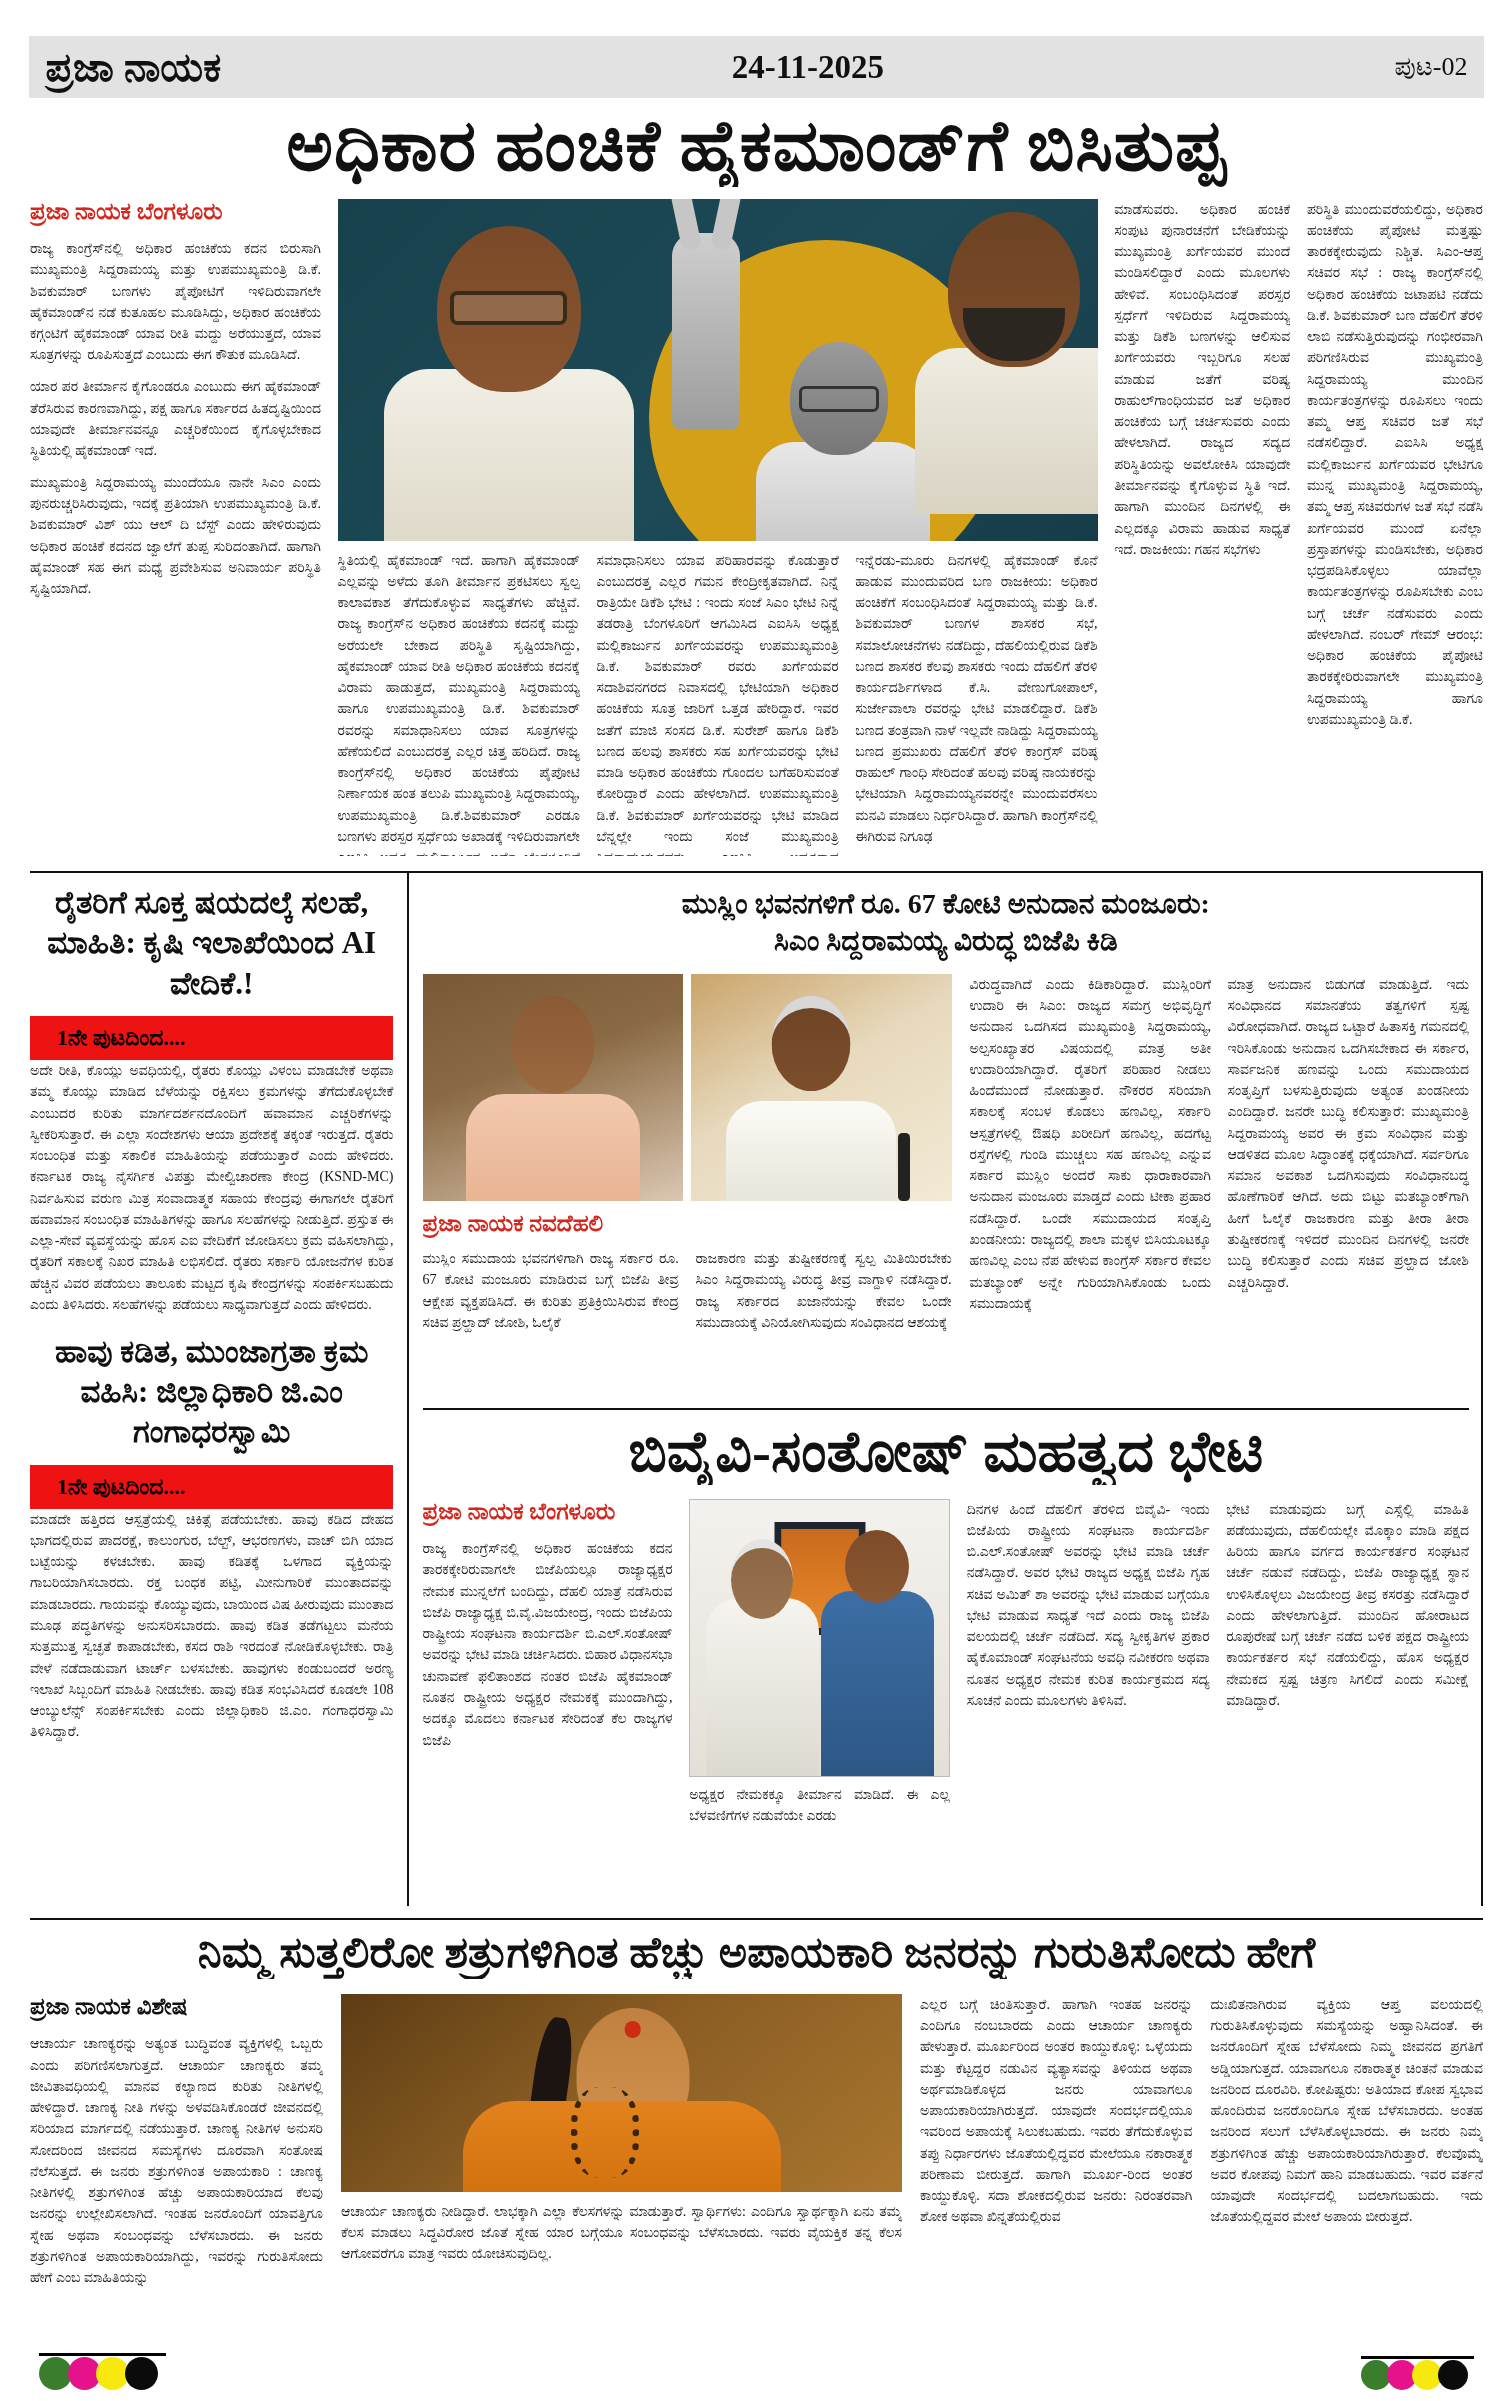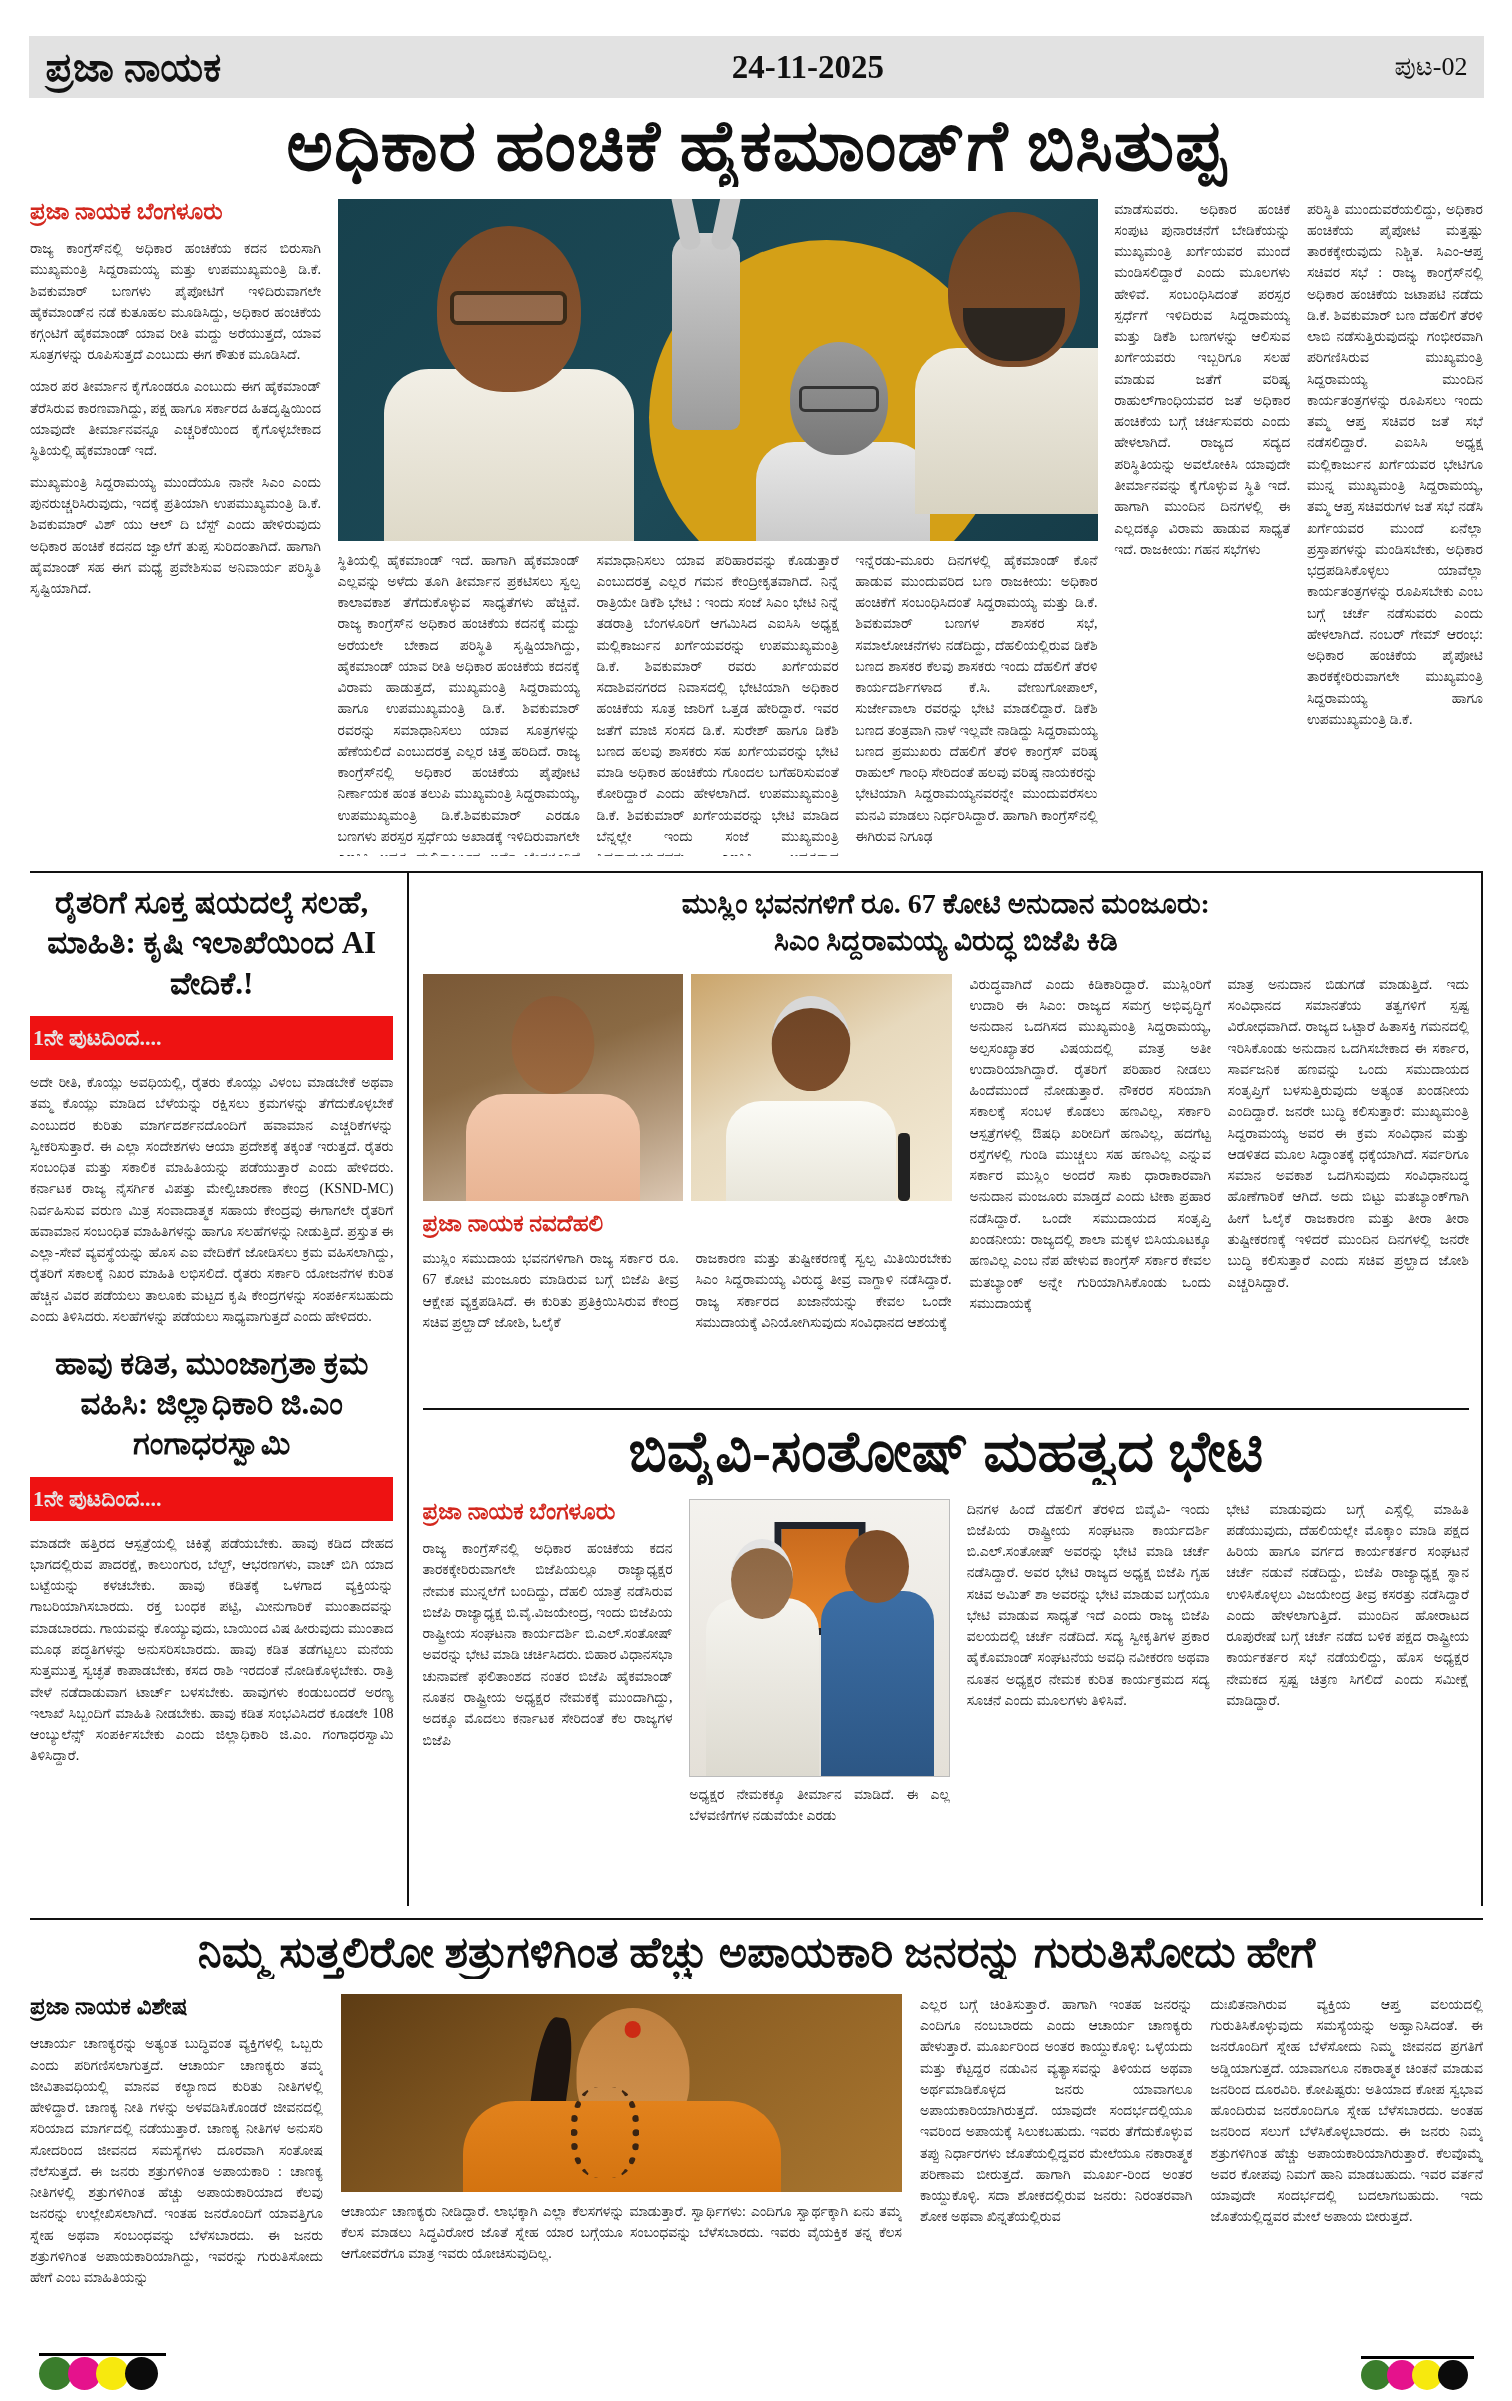--- a/index.html
+++ b/index.html
@@ -46,21 +46,21 @@
   .p-dks .head { width:132px; height:155px; background:linear-gradient(#6d4323,#7c4c2a); margin:0 auto; position:relative; }
   .p-dks .head:after { content:""; position:absolute; left:15px; right:15px; bottom:6px; height:53px; background:#2c2620; border-radius:0 0 45px 45px; }
   .p-dks .body-sh { width:227px; height:166px; margin:-19.7px auto 0; background:linear-gradient(#efece2,#d8d3c2); border-radius:42px 42px 0 0; }
   .a1-center-cols { margin-top:9px; display:grid; grid-template-columns:1fr 1fr 1fr; column-gap:16.6px; overflow:hidden; flex:1; }
   .a1-right { display:grid; grid-template-columns:1fr 1fr; column-gap:16.6px; overflow:hidden; }
 
   
   .mid-zone { margin:15px 30px 0 30px; display:grid; grid-template-columns:377px 1fr; column-gap:0; height:1035px; }
   .left-rail { border-top:2.3px solid #111; padding:10.6px 13.6px 0 0; overflow:hidden; }
   .rail-article .headline { font-size:31px; font-weight:bold; text-align:center; line-height:1.3; margin-bottom:12px; }
-  .redbox { background:#ee1212; color:#e5e5e5; font-weight:bold; font-size:22px; padding:9px 3px; margin-bottom:12px; }
+  .redbox { background:#ee1212; color:#000000; font-weight:bold; font-size:22px; padding:9px 27px; }
   .right-zone { border-top:2.3px solid #111; border-left:2.3px solid #111; border-right:2.3px solid #111; padding:7.6px 12px 0 13.6px; overflow:hidden; }
 
   .muslim .headline { font-size:28px; font-weight:bold; text-align:center; line-height:1.35; margin:4.5px 0 13.6px; }
   .muslim-content { display:grid; grid-template-columns:529px 1fr; column-gap:18px; height:424px; overflow:hidden; }
   .m-photos { display:flex; gap:7.6px; height:227px; }
   .photo-box { position:relative; overflow:hidden; flex:1; }
   .ph-joshi { background:linear-gradient(160deg,#7a5836 0%,#8a6a44 40%,#dbc7b2 100%); }
   .ph-joshi .head { position:absolute; left:50%; top:10%; transform:translateX(-50%); width:83px; height:98px; background:linear-gradient(#8a5a36,#9c6a40); border-radius:50%; }
   .ph-joshi .kurta { position:absolute; left:50%; bottom:-6px; transform:translateX(-50%); width:174px; height:113px; background:linear-gradient(#f3c9ae,#e8b392); border-radius:38px 38px 0 0; }
   .ph-sidda2 { background:linear-gradient(150deg,#caa46a 0%,#e7d9bd 45%,#f3ead5 100%); }

